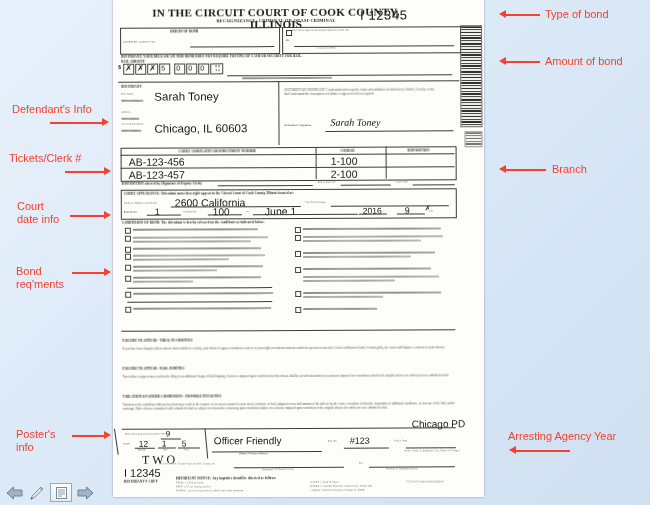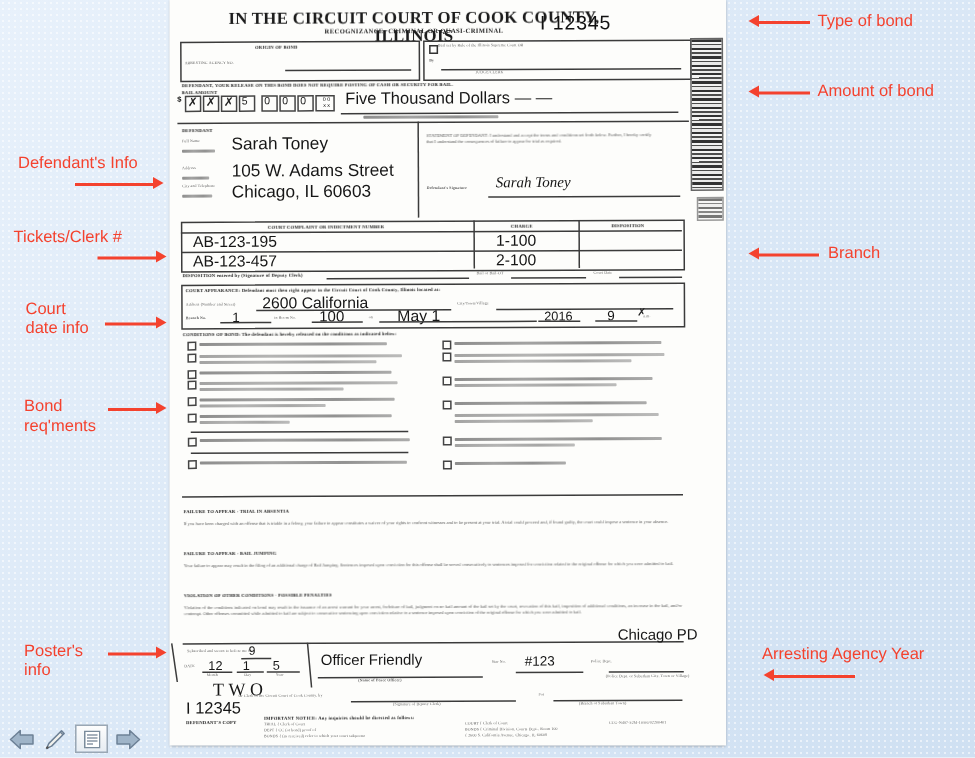--- a/index.html
+++ b/index.html
@@ -129,55 +129,53 @@
     <div class="digitbox" style="left:98px;top:63px;width:13px;height:11px;"></div>
     <div class="xmark" style="left:13px;top:64px;">✗</div>
     <div class="xmark" style="left:25px;top:64px;">✗</div>
     <div class="xmark" style="left:37px;top:64px;">✗</div>
     <div class="ans" style="left:49px;top:64px;font-size:7px;">5</div>
     <div class="ans" style="left:64px;top:64px;font-size:7px;">0</div>
     <div class="ans" style="left:76px;top:64px;font-size:7px;">0</div>
     <div class="ans" style="left:88px;top:64px;font-size:7px;">0</div>
     <div style="position:absolute;left:100px;top:63.5px;font-size:3.6px;line-height:4px;text-align:center;width:11px;">0 0<br>x x</div>
   </div>
-  <div class="ans" style="left:118px;top:60px;font-size:11px;">Five Thousand Dollars — —</div>
   <div class="hline" style="left:115px;top:75px;width:225px;"></div>
   <div class="micro" style="position:absolute;left:130px;top:77px;width:90px;height:1.6px;"></div>
 
   <div class="hline" style="left:6px;top:81px;width:341px;"></div>
   <div class="hdrtiny" style="position:absolute;left:9px;top:84px;">DEFENDANT</div>
   <div class="vline" style="left:166px;top:81px;height:64px;"></div>
 
   <div class="tinytxt" style="position:absolute;left:9px;top:92px;">Full Name</div>
   <div class="micro" style="position:absolute;left:9px;top:99px;width:22px;"></div>
   <div class="ans" style="left:42px;top:90px;font-size:11.5px;">Sarah Toney</div>
 
   <div class="tinytxt" style="position:absolute;left:9px;top:110px;">Address</div>
   <div class="micro" style="position:absolute;left:9px;top:117px;width:18px;"></div>
   <div class="tinytxt" style="position:absolute;left:9px;top:122px;">City and Telephone</div>
   <div class="micro" style="position:absolute;left:9px;top:129px;width:20px;"></div>
-  <div class="ans" style="left:42px;top:108px;font-size:11.5px;">105 W. Adams Street</div>
   <div class="ans" style="left:42px;top:122px;font-size:11.5px;">Chicago, IL 60603</div>
 
   <div class="blurtxt" style="position:absolute;left:172px;top:88px;width:150px;text-align:justify;">STATEMENT OF DEFENDANT: I understand and accept the terms and conditions set forth below. Further, I hereby certify that I understand the consequences of failure to appear for trial as required.</div>
   <div class="tinytxt" style="position:absolute;left:172px;top:124px;font-weight:bold;">Defendant's Signature</div>
   <div class="cursive" style="position:absolute;left:218px;top:117px;font-size:10px;">Sarah Toney</div>
   <div class="hline" style="left:213px;top:131px;width:128px;"></div>
 
   <div class="box" style="left:8px;top:147px;width:334px;height:32px;"></div>
   <div class="hline" style="left:8px;top:154px;width:334px;"></div>
   <div class="hline" style="left:8px;top:167px;width:334px;"></div>
   <div class="vline" style="left:203px;top:147px;height:32px;"></div>
   <div class="vline" style="left:273px;top:147px;height:32px;"></div>
   <div class="hdrtiny" style="position:absolute;left:66px;top:148.5px;">COURT COMPLAINT OR INDICTMENT NUMBER</div>
   <div class="hdrtiny" style="position:absolute;left:228px;top:148.5px;">CHARGE</div>
   <div class="hdrtiny" style="position:absolute;left:295px;top:148.5px;">DISPOSITION</div>
 
   <div>
-    <div class="ans" style="left:16px;top:155px;font-size:10.5px;">AB-123-195</div>
+    <div class="ans" style="left:16px;top:155px;font-size:10.5px;">AB-123-456</div>
     <div class="ans" style="left:218px;top:155px;font-size:10.5px;">1-100</div>
   </div>
   <div>
     <div class="ans" style="left:16px;top:168px;font-size:10.5px;">AB-123-457</div>
     <div class="ans" style="left:218px;top:168px;font-size:10.5px;">2-100</div>
   </div>
 
   <div class="hdrtiny" style="position:absolute;left:9px;top:181px;">DISPOSITION entered by (Signature of Deputy Clerk)</div>
   <div class="hline" style="left:105px;top:185px;width:95px;"></div>
   <div class="tinytxt" style="position:absolute;left:205px;top:181px;">Bail or Bail-OT</div>
@@ -193,21 +191,21 @@
   <div class="tinytxt" style="position:absolute;left:192px;top:201px;">City/Town/Village</div>
   <div class="hline" style="left:218px;top:206px;width:118px;"></div>
 
   <div class="tinytxt" style="position:absolute;left:11px;top:210px;font-weight:bold;">Branch No.</div>
   <div class="ans" style="left:42px;top:206px;font-size:9px;">1</div>
   <div class="hline" style="left:34px;top:214px;width:34px;"></div>
   <div class="tinytxt" style="position:absolute;left:70px;top:210px;">in Room No.</div>
   <div class="ans" style="left:100px;top:206px;font-size:10px;">100</div>
   <div class="hline" style="left:95px;top:214px;width:34px;"></div>
   <div class="tinytxt" style="position:absolute;left:133px;top:210px;">on</div>
-  <div class="ans" style="left:152px;top:205px;font-size:10.5px;">May 1</div>
+  <div class="ans" style="left:152px;top:205px;font-size:10.5px;">June 1</div>
   <div class="hline" style="left:140px;top:214px;width:105px;"></div>
   <div class="ans" style="left:250px;top:206px;font-size:8.5px;">2016</div>
   <div class="hline" style="left:246px;top:214px;width:28px;"></div>
   <div class="ans" style="left:292px;top:206px;font-size:9px;">9</div>
   <div class="hline" style="left:284px;top:214px;width:28px;"></div>
   <div class="tinytxt" style="position:absolute;left:316px;top:210px;">a.m.</div>
   <div class="xmark" style="left:312px;top:206px;font-size:7px;">✗</div>
 
   <div class="hdrtiny" style="position:absolute;left:9px;top:220px;">CONDITIONS OF BOND: The defendant is hereby released on the conditions as indicated below:</div>
 

